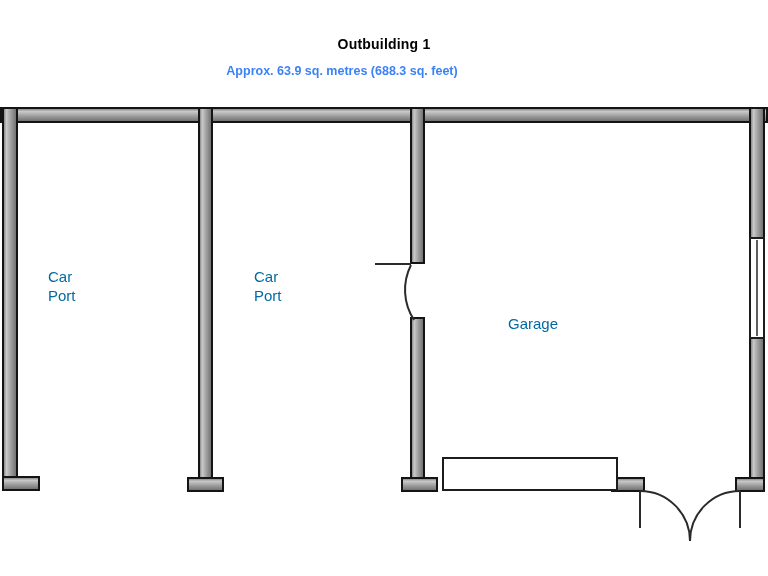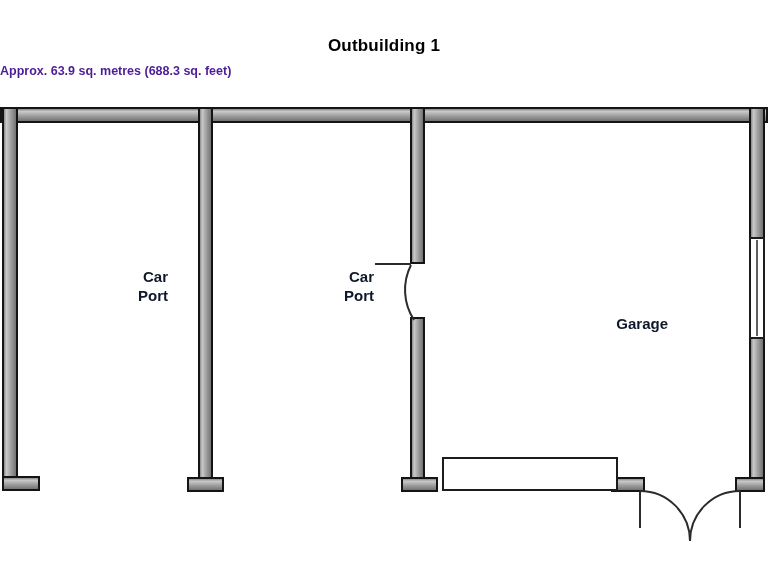--- a/index.html
+++ b/index.html
@@ -20,41 +20,41 @@
     top: 0;
     width: 768px;
     height: 576px;
   }
   .title {
     position: absolute;
     left: 0;
     top: 36px;
     width: 768px;
     text-align: center;
-    font-size: 17px;
+    font-size: 14px;
     font-weight: bold;
     color: #000000;
     letter-spacing: 0.2px;
   }
   .subtitle {
     position: absolute;
     left: 0;
     top: 64px;
     width: 684px;
-    text-align: left;
+    text-align: center;
     font-size: 12.5px;
     font-weight: bold;
-    color: #4c1d95;
+    color: #3b82f6;
   }
   .room-label {
     position: absolute;
-    text-align: right;
+    text-align: left;
     font-size: 15px;
-    font-weight: bold;
-    color: #0f172a;
+    font-weight: normal;
+    color: #0369a1;
     line-height: 1.25;
     white-space: pre-line;
   }
   #label-carport-1 { left: 48px; top: 268px; width: 120px; }
   #label-carport-2 { left: 254px; top: 268px; width: 120px; }
   #label-garage   { left: 508px; top: 283px; width: 160px; margin-top: 32px; }
 </style>
 </head>
 <body>
 

